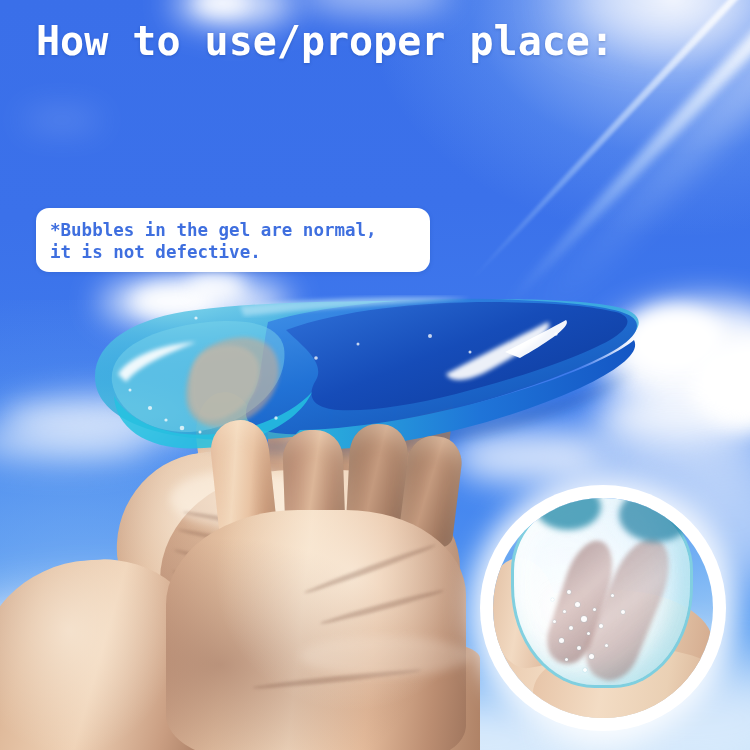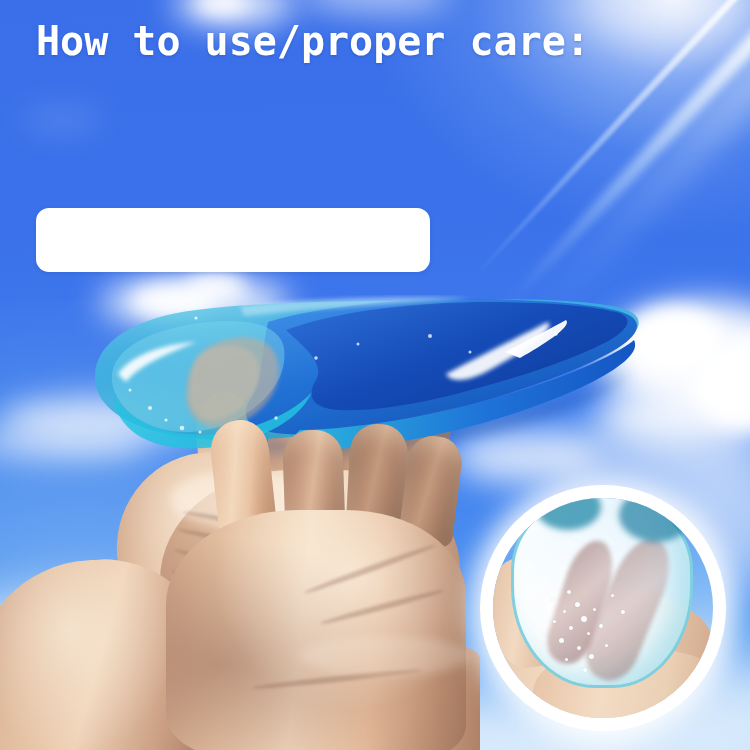--- a/index.html
+++ b/index.html
@@ -348,18 +348,20 @@
       <div class="bubble" style="left:96px;top:156px;width:5px;height:5px;"></div>
       <div class="bubble" style="left:72px;top:160px;width:3px;height:3px;"></div>
       <div class="bubble" style="left:112px;top:146px;width:3px;height:3px;"></div>
       <div class="bubble" style="left:118px;top:96px;width:3px;height:3px;"></div>
       <div class="bubble" style="left:128px;top:112px;width:4px;height:4px;"></div>
       <div class="bubble" style="left:90px;top:170px;width:4px;height:4px;"></div>
       <div class="bubble" style="left:58px;top:100px;width:3px;height:3px;"></div>
     </div>
   </div>
 
-  <div class="headline">How to use/proper care:</div>
+  <div class="headline">How to use/proper place:</div>
 
 
   <div class="note-box"></div>
+  <div class="note-text">*Bubbles in the gel are normal,
+it is not defective.</div>
 
 </div>
 
 </body></html>

